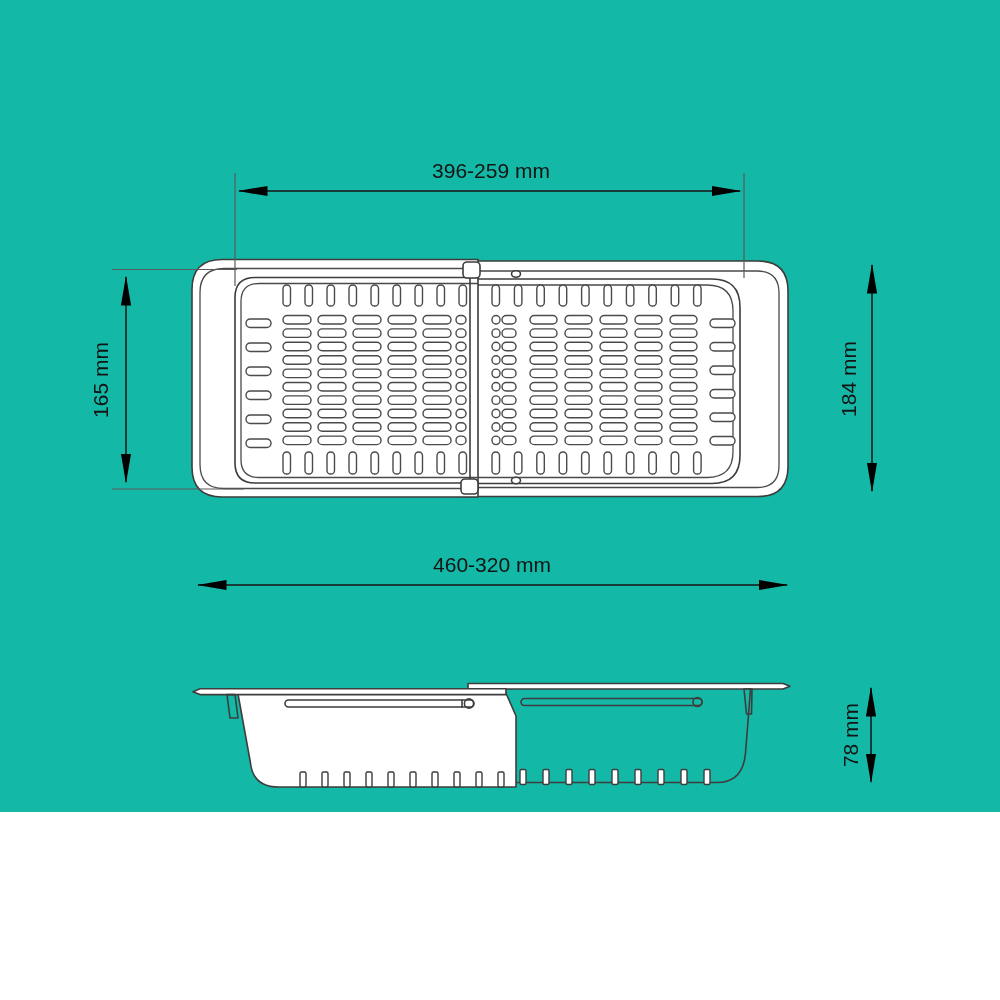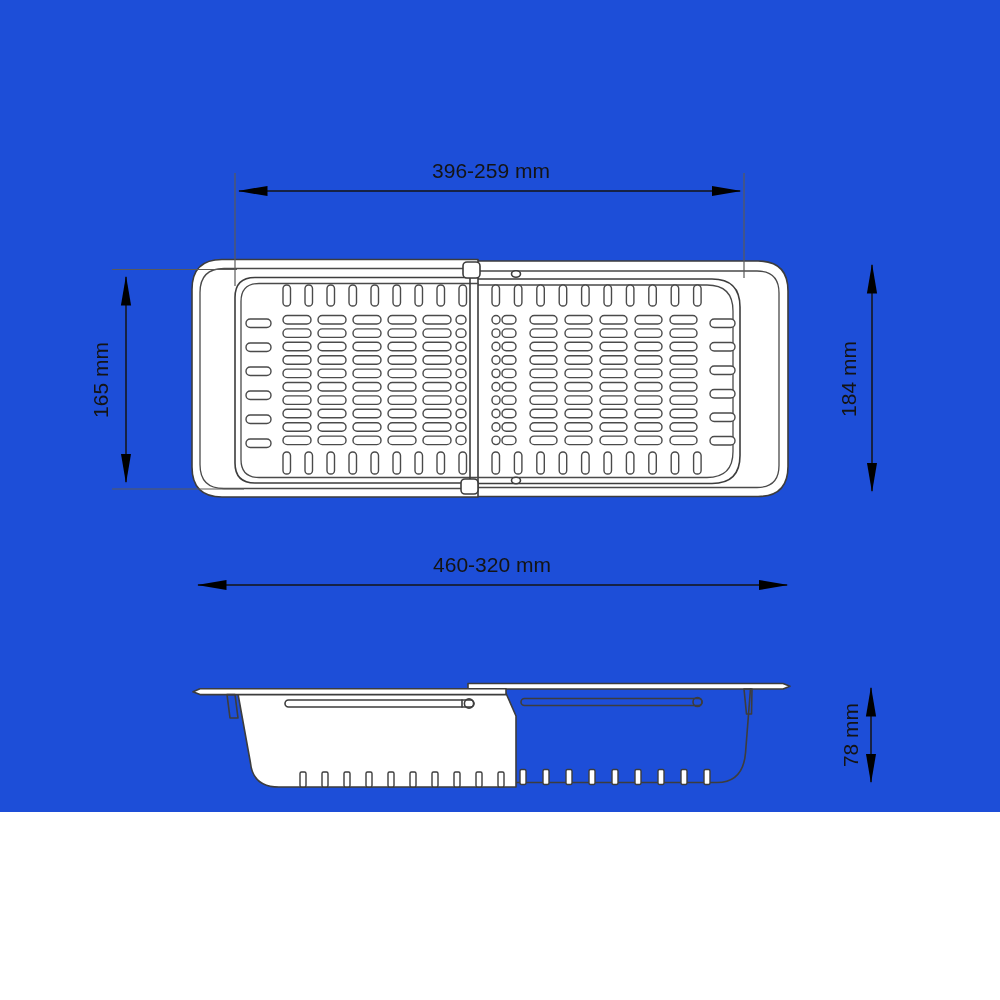--- a/index.html
+++ b/index.html
@@ -1,16 +1,16 @@
 <!DOCTYPE html>
 <html><head>
 <meta charset="utf-8">
 <style>
   html,body{margin:0;padding:0;background:#fff;}
-  .stage{position:relative;width:1000px;height:812px;background:#1d4ed8;overflow:hidden;
+  .stage{position:relative;width:1000px;height:812px;background:#14b8a6;overflow:hidden;
          font-family:"Liberation Sans",sans-serif;}
   svg{display:block}
   
   .obj path,.obj line,.obj rect,.obj ellipse,.obj circle{
       stroke:#3d3d3d;stroke-width:1.6;fill:none;stroke-linejoin:round;stroke-linecap:round;}
   .obj .thin{stroke-width:1.3;stroke:#4a4a4a;}
   .obj .fillw{fill:#ffffff;}
   
   .slots rect{stroke:#4a4a4a;stroke-width:1.4;fill:#ffffff;}
   .feet rect{stroke:#3d3d3d;stroke-width:1.4;fill:#ffffff;}

